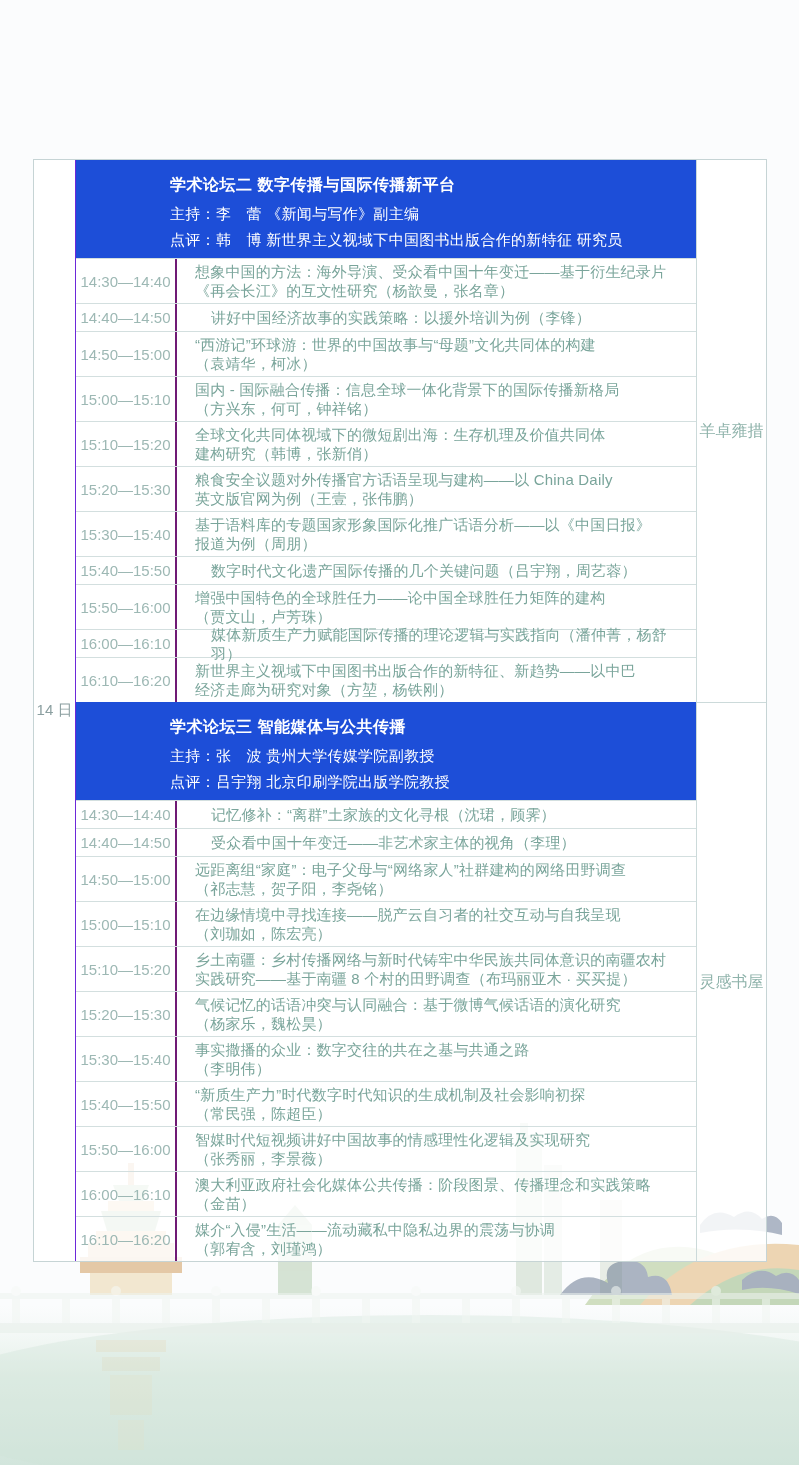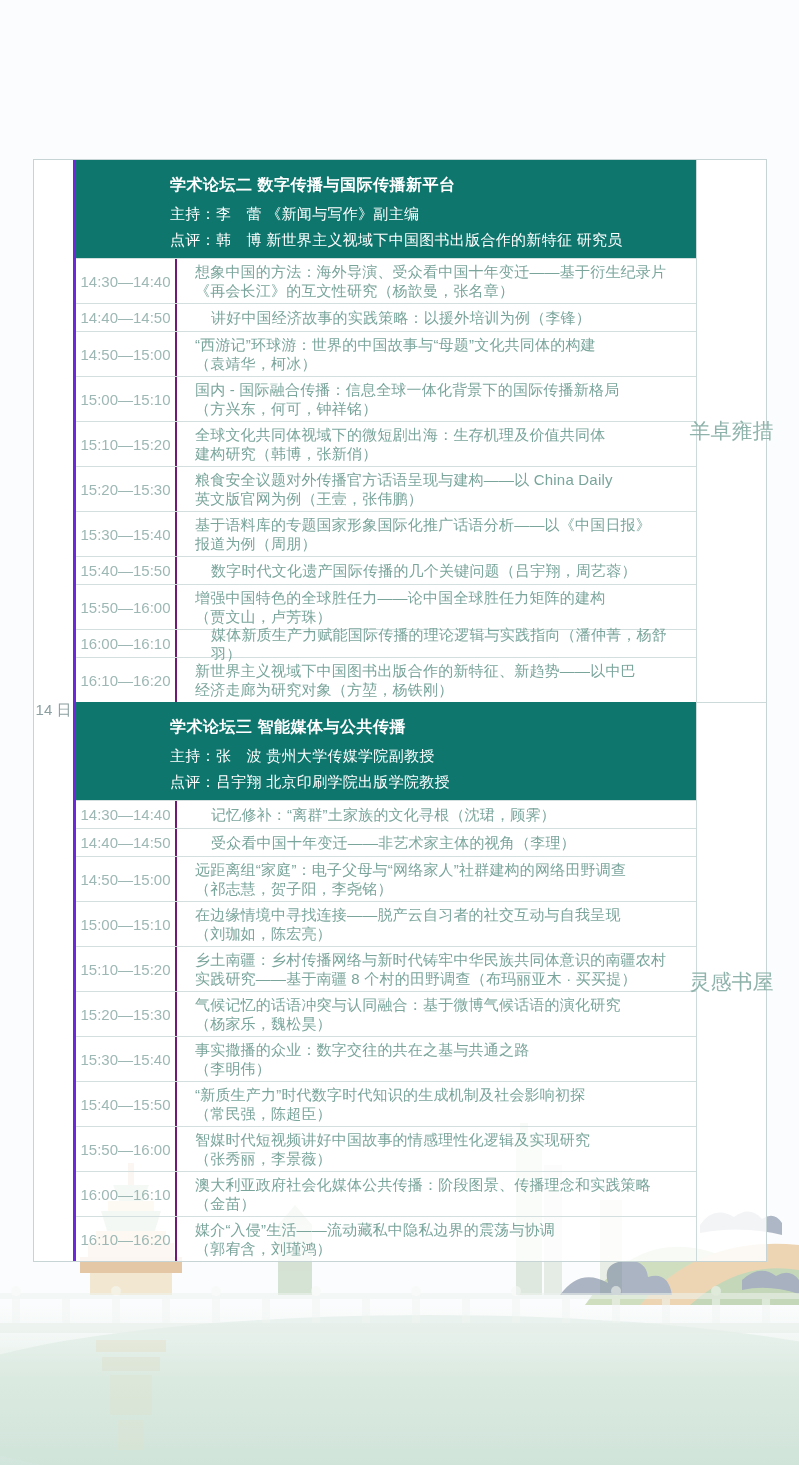--- a/index.html
+++ b/index.html
@@ -17,39 +17,39 @@
   }
   
   .schedule-table {
     position:absolute; left:33px; top:159px; width:734px;
     border:1px solid #c6d4d5;
     display:flex;
     background:rgba(255,255,255,0.84);
   }
   .day-col {
     width:42px;
-    border-right:3px solid #6d28d9;
+    border-right:1px solid #6d28d9;
     display:flex; align-items:center; justify-content:center;
   }
   .day-label { color:#8b9fa0; font-size:15px; white-space:nowrap; }
   .main-col { width:620px; }
   .venue-col {
     width:70px;
     border-left:1px solid #ccdada;
     display:flex; flex-direction:column;
   }
   .venue-cell {
     display:flex; align-items:center; justify-content:center;
   }
   .venue-cell.first { height:542px; }
   .venue-cell.second { flex:1; border-top:1px solid #ccdada; }
-  .venue-label { color:#8fb3ab; font-size:21px; white-space:nowrap; }
+  .venue-label { color:#8fb3ab; font-size:16px; white-space:nowrap; }
 
   .forum-header {
-    background:#0f766e; color:#ffffff;
+    background:#1d4ed8; color:#ffffff;
     height:98px; padding:13px 10px 8px 94px;
   }
   .forum-title { font-size:16px; font-weight:bold; line-height:24px; margin-bottom:4px; letter-spacing:0.5px; }
   .forum-line { font-size:15px; line-height:26px; letter-spacing:0.3px; }
 
   .session-row {
     display:flex;
     border-top:1px solid #d3dfdf;
   }
   .session-row.row-1 { height:28px;gap:16px; }

